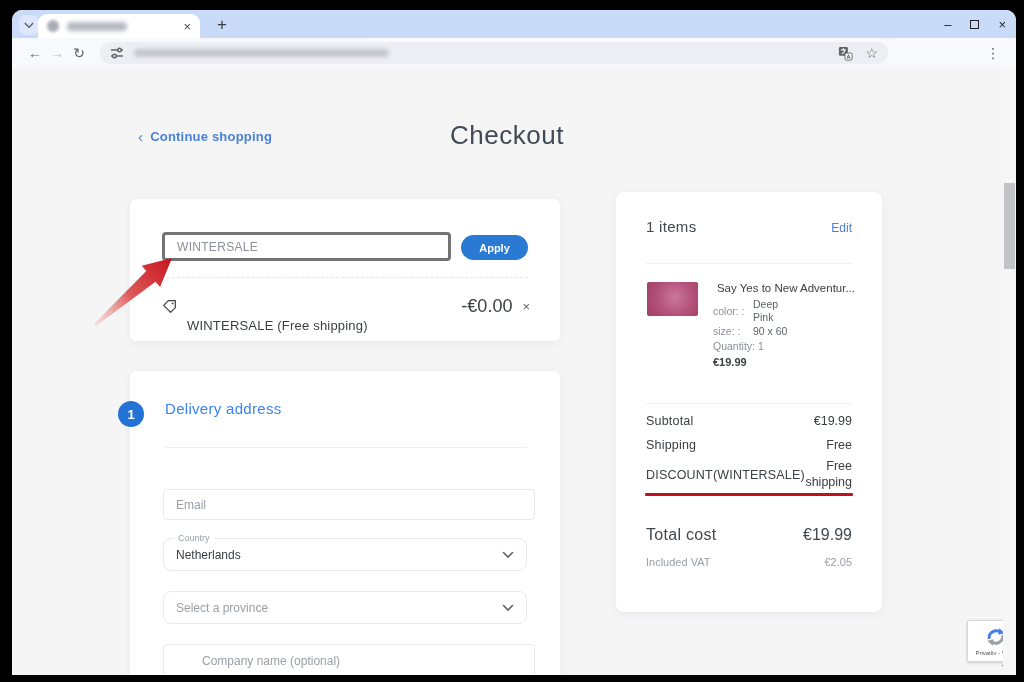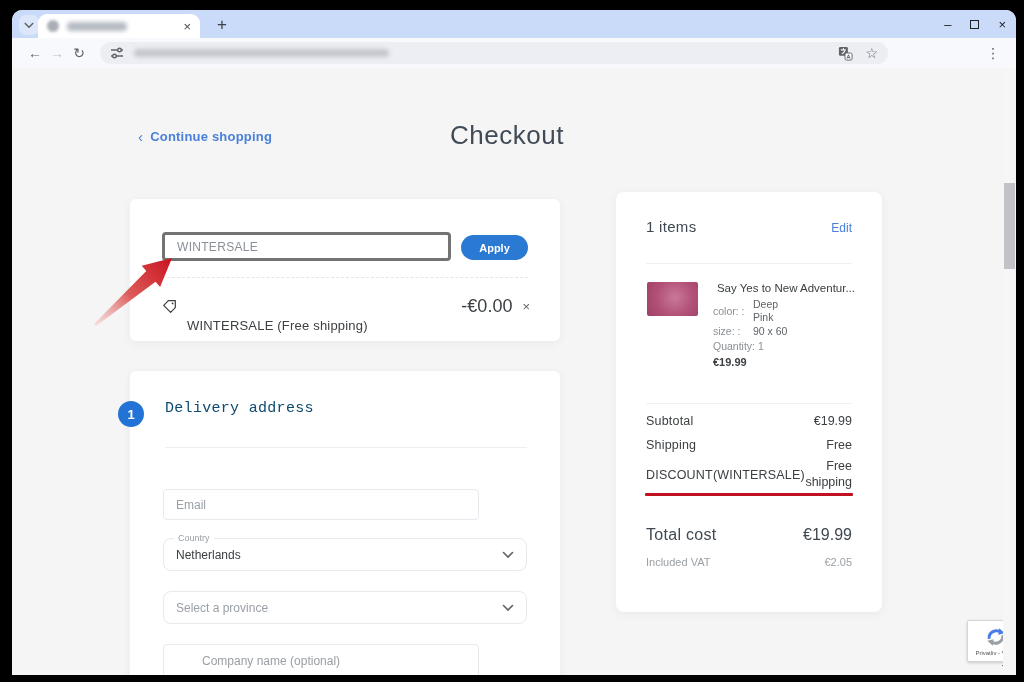--- a/index.html
+++ b/index.html
@@ -60,23 +60,23 @@
   .coupon-row { position:absolute; left:32px; right:30px; top:94px; height:26px; display:flex; align-items:center; }
   .coupon-row .lbl { margin-left:10px; font-size:13px; color:#3c4043; letter-spacing:.2px;margin-top:38px; }
   .coupon-row .amount { margin-left:auto; font-size:18px; color:#3c4043; }
   .coupon-row .remove { margin-left:10px; font-size:13px; color:#5f6368; cursor:pointer; }
 
   
   .delivery-card { left:118px; top:303px; width:430px; height:320px; border-radius:6px; }
   .step-circle { position:absolute; left:-12px; top:30px; width:26px; height:26px; border-radius:50%;
                  background:#2273d5; color:#fff; font-size:13px; font-weight:700; display:flex;
                  align-items:center; justify-content:center; }
-  .delivery-title { position:absolute; left:35px; top:29px; font-size:15px; color:#0c4a6e; letter-spacing:.3px;font-family:Liberation Mono, monospace; }
+  .delivery-title { position:absolute; left:35px; top:29px; font-size:15px; color:#3b82f6; letter-spacing:.3px; }
   .delivery-divider { position:absolute; left:35px; right:33px; top:76px; border-top:1px solid #efeff1; }
-  .txt-field { position:absolute; left:33px; width:316px; height:31px; border:1px solid #e7e9ee; border-radius:4px;
+  .txt-field { position:absolute; left:33px; width:372px; height:31px; border:1px solid #e7e9ee; border-radius:4px;
                padding:0 12px; font-size:12px; color:#3c4043; background:#fff; outline:none;
                font-family:"Liberation Sans",sans-serif; }
   .txt-field::placeholder { color:#9aa0a6; opacity:1; }
   .email-field { top:118px; }
   .company-field { top:273px; height:34px;padding-left:38px; }
   .select { position:absolute; left:33px; width:364px; height:33px; border:1px solid #e7e9ee; border-radius:8px;
             background:#fff; display:flex; align-items:center; padding:0 12px; cursor:pointer; }
   .select-country { top:167px; }
   .select-province { top:220px; }
   .float-label { position:absolute; top:-6px; left:10px; background:#fff; padding:0 4px; font-size:9px; color:#9aa0a6; }

